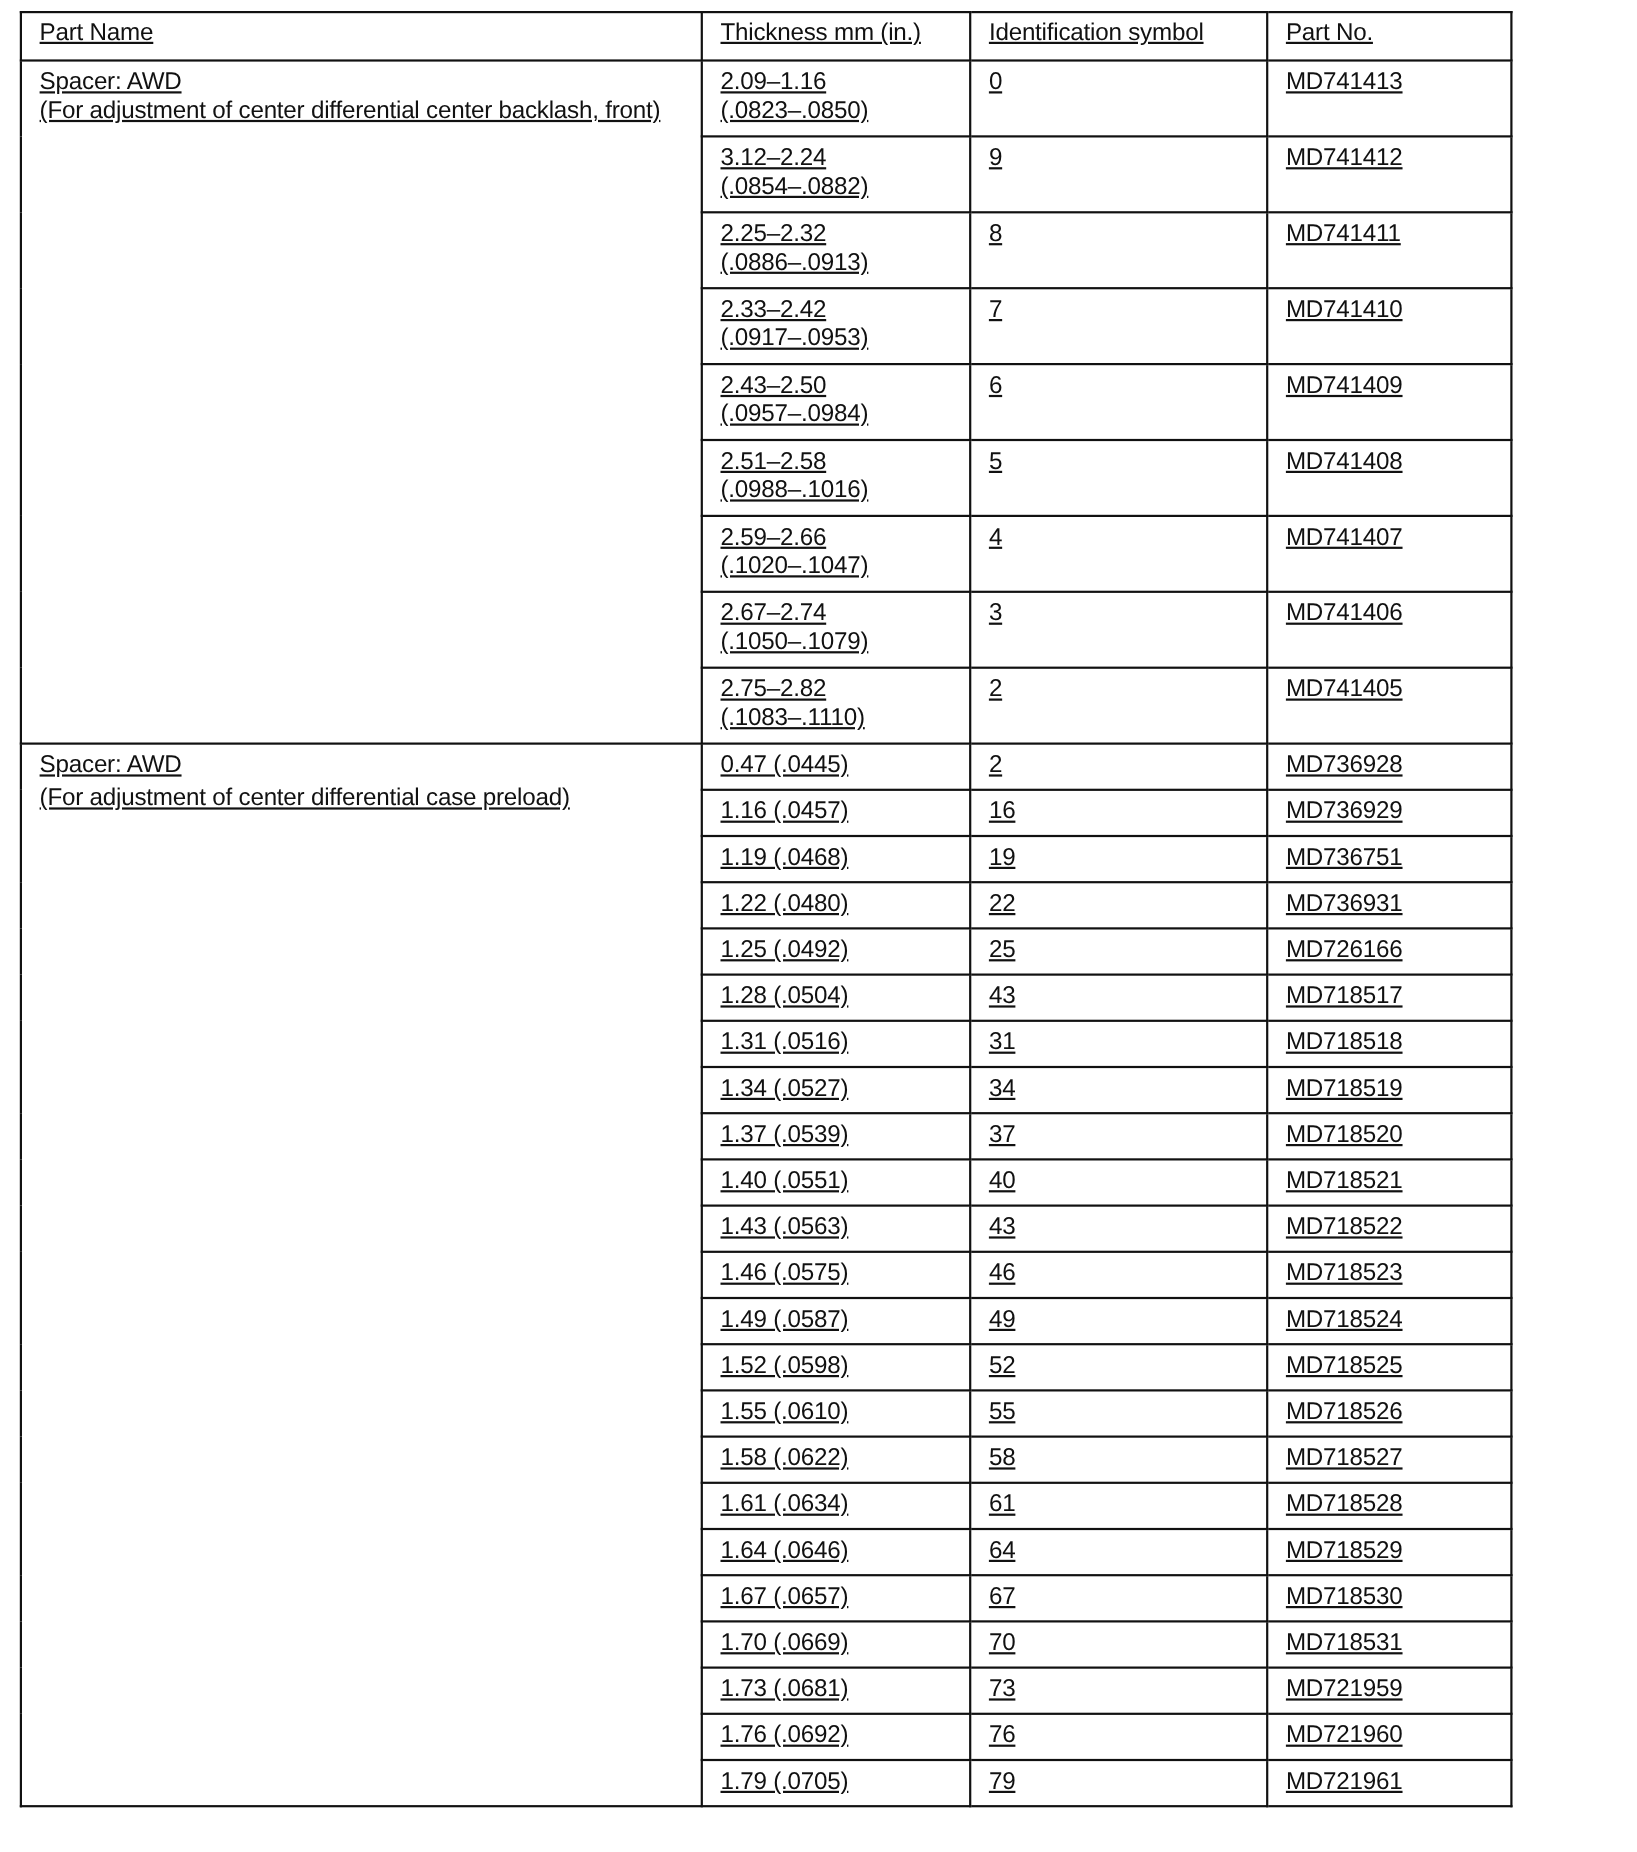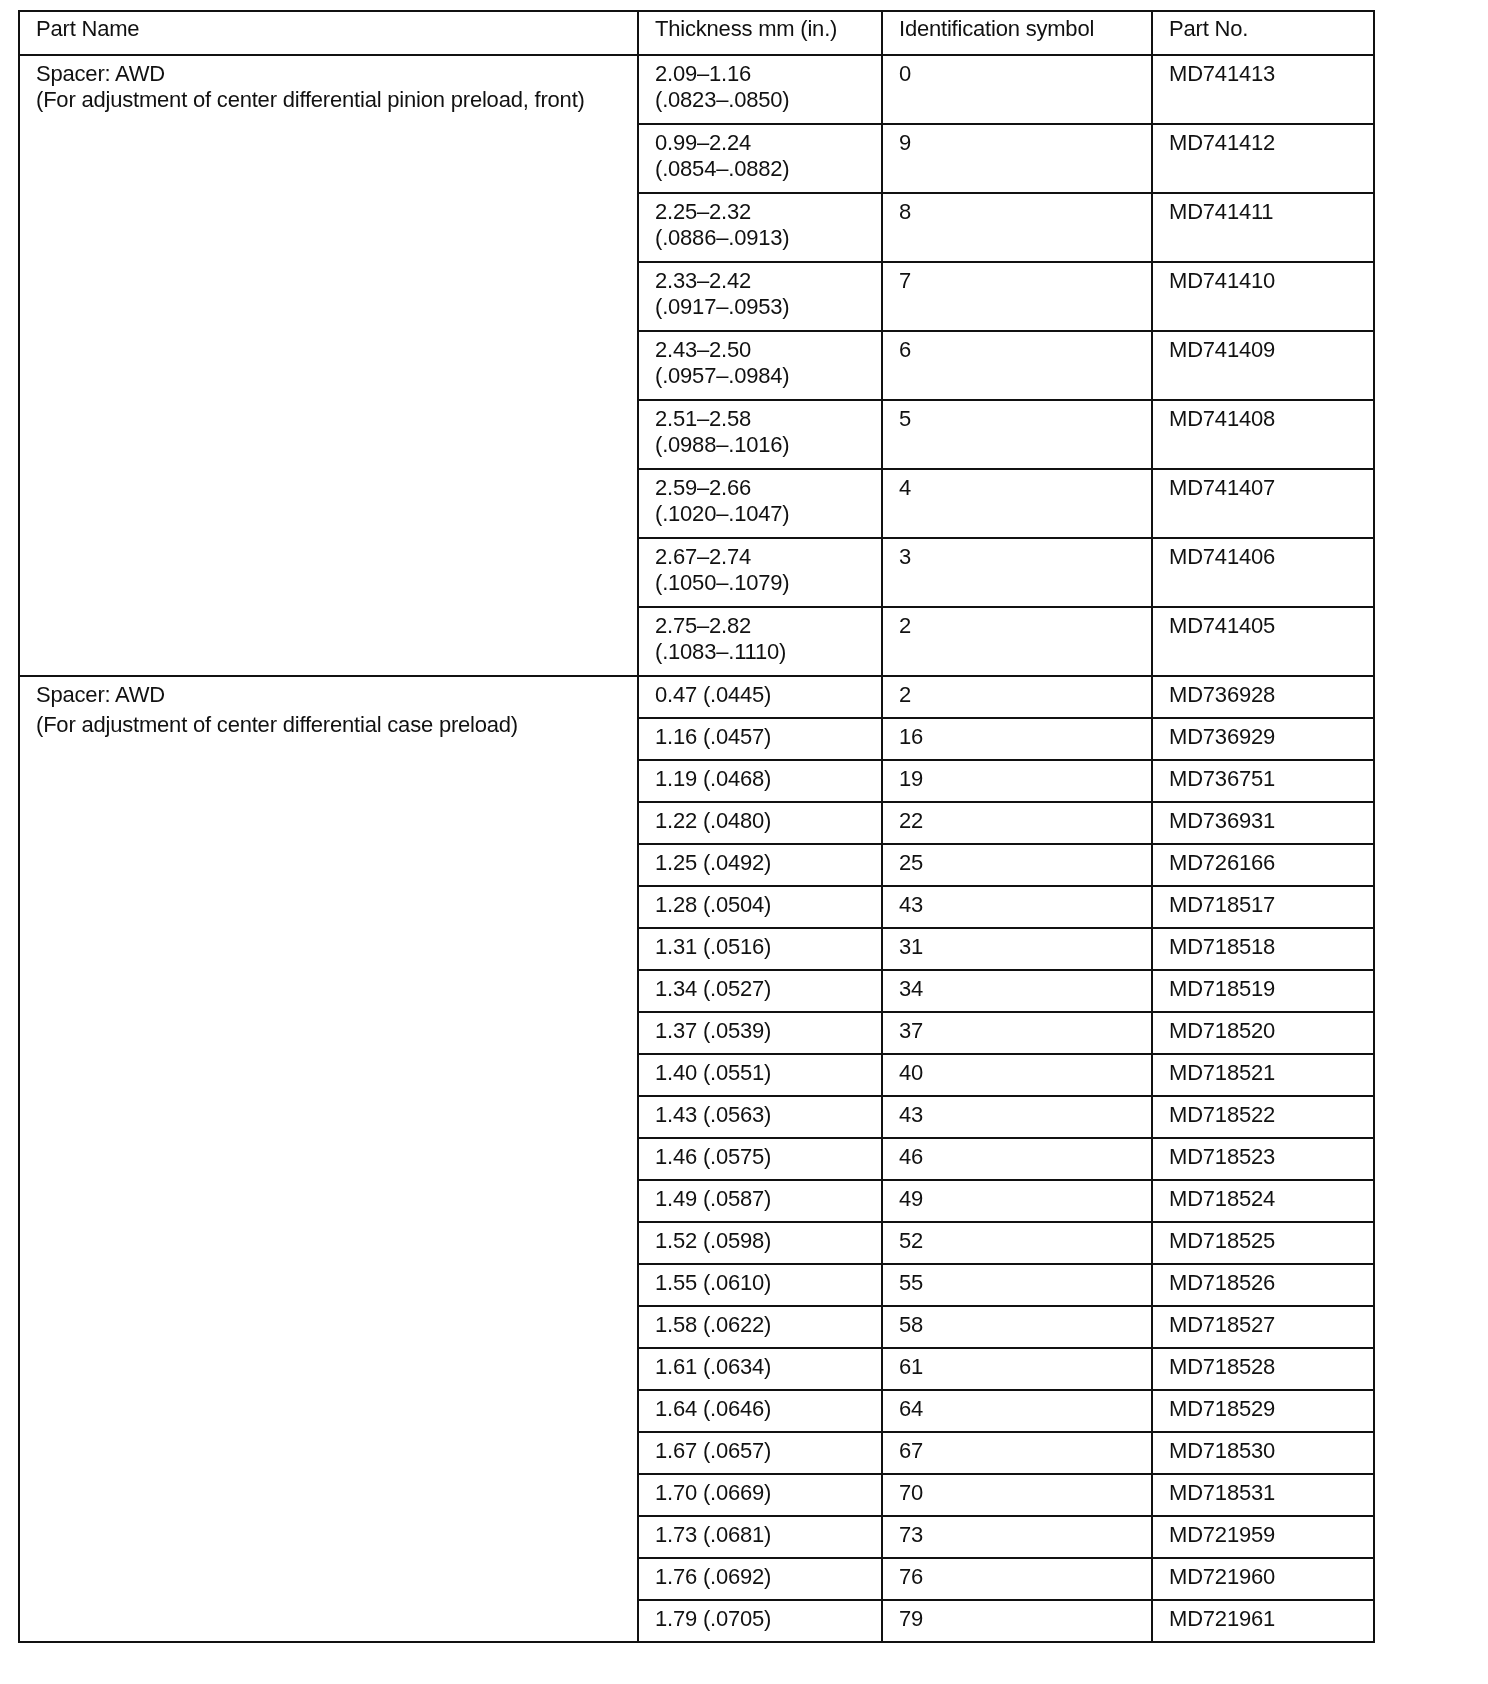--- a/index.html
+++ b/index.html
@@ -1,18 +1,18 @@
 <!DOCTYPE html>
 <html><head>
 <meta charset="utf-8">
 <style>
   html, body { margin: 0; padding: 0; background: #ffffff; }
   body { width: 1488px; height: 1684px; position: relative; overflow: hidden;
          font-family: "Liberation Sans", sans-serif; color: #111111; }
-  .sheet { position: absolute; left: 18px; top: 10px; width: 1355px; }
+  .sheet { position: absolute; left: 18px; top: 10px; width: 1355px; text-decoration: underline; }
   table { border-collapse: collapse; width: 1355px; table-layout: fixed; }
   td, th { border: 2px solid #111; font-weight: normal; text-align: left;
            vertical-align: top; font-size: 22px; line-height: 26px;
            padding: 0 0 0 16px; letter-spacing: -0.2px; }
   th { height: 38px; padding-top: 4px; }
   col.c1 { width: 619px; } col.c2 { width: 244px; } col.c3 { width: 270px; } col.c4 { width: 222px; }
   tr.g1 td { height: 62px; padding-top: 5px; }
   tr.g2 td { height: 37px; padding-top: 3px; line-height: 30px; }
   td.partname { padding-right: 12px; }
   .pn-desc { text-align: justify; text-align-last: left; }
@@ -34,32 +34,32 @@
         <th>Part Name</th>
         <th>Thickness mm (in.)</th>
         <th>Identification symbol</th>
         <th>Part No.</th>
       </tr>
     </thead>
     <tbody id="tbody">
         <tr class="g1">
           <td rowspan="9" class="partname">
             <span class="line">Spacer: AWD</span>
-            <div class="pn-desc">(For adjustment of center differential pinion preload, front)</div>
+            <div class="pn-desc">(For adjustment of center differential center backlash, front)</div>
           </td>
           <td>
             <span class="line">2.09–1.16</span>
             <span class="line">(.0823–.0850)</span>
           </td>
           <td>0</td>
           <td>MD741413</td>
         </tr>
         <tr class="g1">
           <td>
-            <span class="line">0.99–2.24</span>
+            <span class="line">3.12–2.24</span>
             <span class="line">(.0854–.0882)</span>
           </td>
           <td>9</td>
           <td>MD741412</td>
         </tr>
         <tr class="g1">
           <td>
             <span class="line">2.25–2.32</span>
             <span class="line">(.0886–.0913)</span>
           </td>

